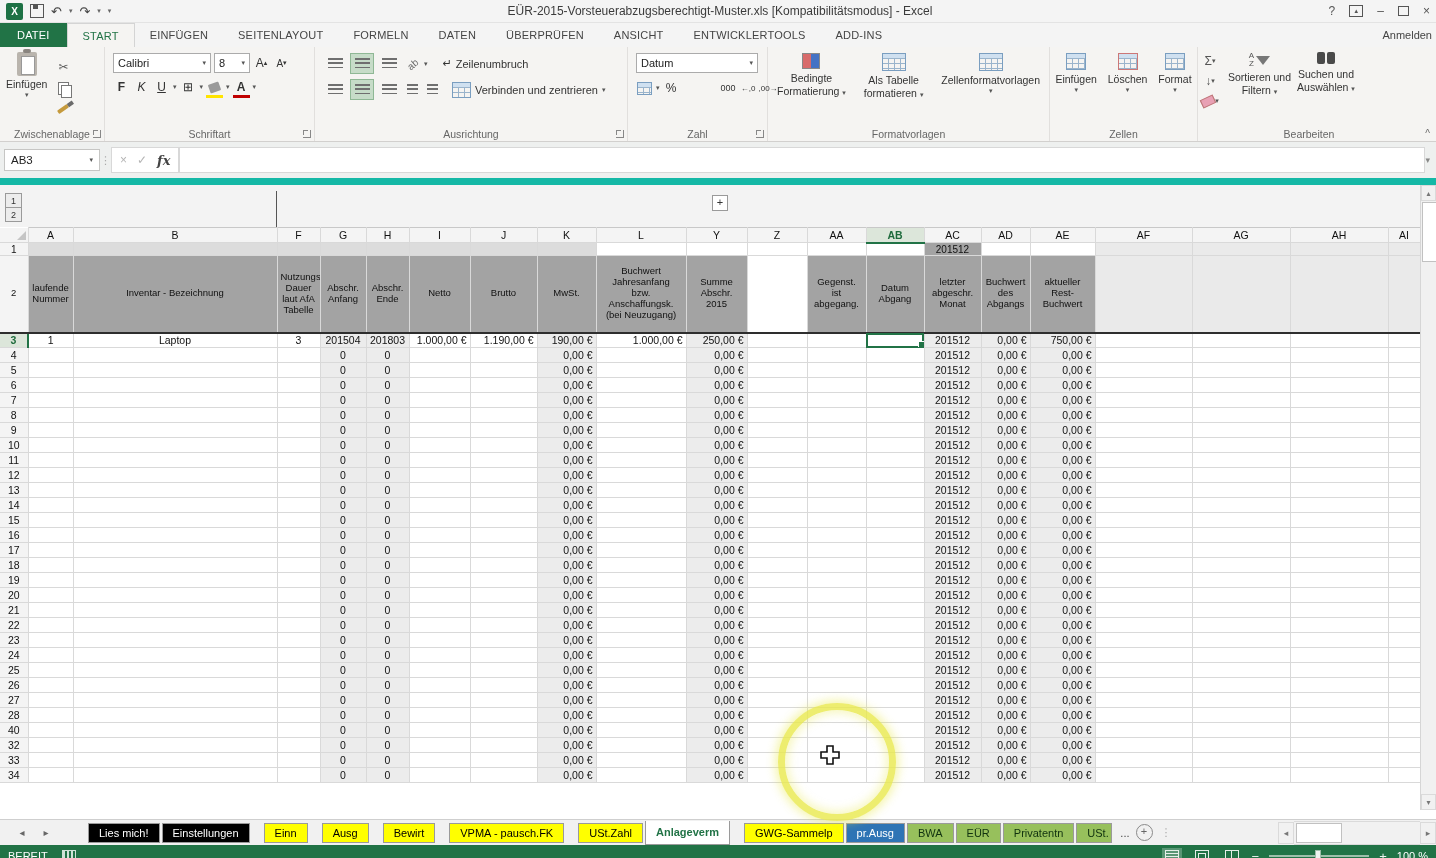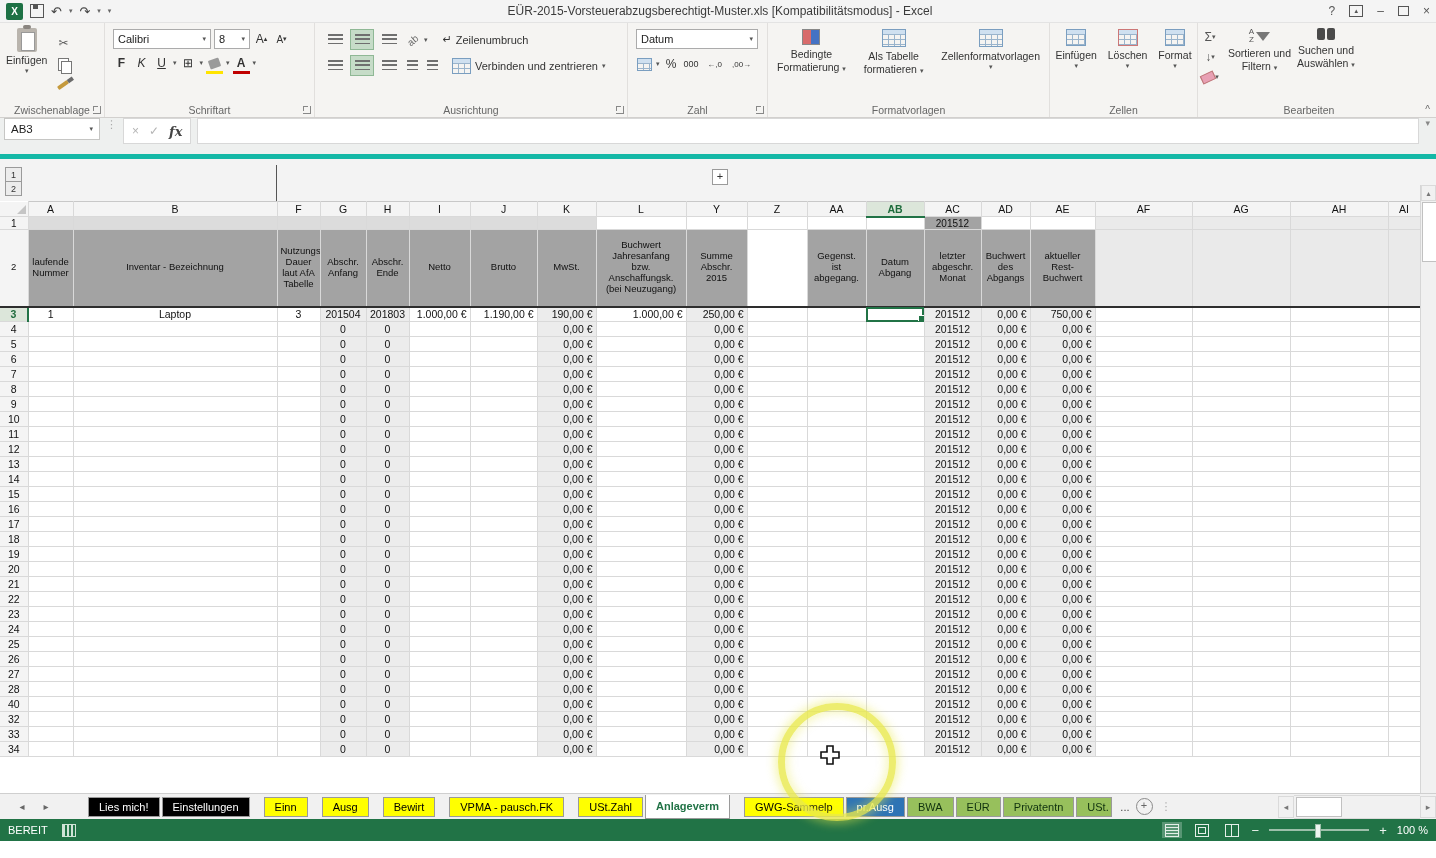--- a/index.html
+++ b/index.html
@@ -63,21 +63,21 @@
      repeating-linear-gradient(to bottom,transparent 0 4px,#9ab4cc 4px 5px);}
   .cfic{width:16px;height:14px;background:
      linear-gradient(90deg,#d86b6b 0 8px,#4472c4 8px 16px);border:1px solid #888;}
   .eraser{width:12px;height:7px;background:#e8a0b4;transform:rotate(-25deg);border:1px solid #b77;}
   .funnel{width:0;height:0;border-left:7px solid transparent;border-right:7px solid transparent;border-top:9px solid #777;}
   .binoc{width:18px;height:12px;position:relative;}
   .binoc::before,.binoc::after{content:"";position:absolute;top:0;width:8px;height:12px;background:#4a4a4a;border-radius:2px;}
   .binoc::before{left:0}.binoc::after{right:0}
   .collapse-rib{position:absolute;right:6px;bottom:2px;font-size:10px;color:#666;}
   
-  .fbar{height:36px;background:#eef0ef;border-bottom:5px solid #14b8a6;display:flex;padding:0 4px;gap:6px;}
+  .fbar{height:36px;background:#eef0ef;border-bottom:7px solid #14b8a6;display:flex;align-items:center;padding:0 4px;}
   .namebox{width:96px;height:22px;background:#fff;border:1px solid #c6c6c4;display:flex;align-items:center;font-size:11.5px;padding:0 6px;box-sizing:border-box;}
   .namebox .dda{margin-left:auto;}
   .vdots{color:#aaa;font-size:11px;}
   .fbtns{display:flex;align-items:center;gap:10px;background:#fff;border:1px solid #d8d8d8;height:24px;padding:0 8px;}
   .fbtns .g{color:#b5b5b5;font-size:12px;}
   .fx{font-style:italic;font-family:"DejaVu Serif",serif;font-size:13px;color:#444;font-weight:bold;}
   .finput{flex:1;height:24px;background:#fff;border:1px solid #d8d8d8;}
   .fexpand{color:#888;font-size:9px;padding-right:2px;}
   
   .ostrip{height:42px;background:#f3f3f3;position:relative;}
@@ -168,20 +168,33 @@
     <div class="title-text">EÜR-2015-Vorsteuerabzugsberechtigt-Muster.xls  [Kompatibilitätsmodus] - Excel</div>
     <div class="winctl">
       <span class="glyph">?</span>
       <span class="ribdisp">▴</span>
       <span class="glyph">–</span>
       <span class="restoreic"></span>
       <span class="glyph">×</span>
     </div>
   </div>
 
+  <div class="tabrow">
+    <div class="rtab file">DATEI</div>
+    <div class="rtab active">START</div>
+    <div class="rtab">EINFÜGEN</div>
+    <div class="rtab">SEITENLAYOUT</div>
+    <div class="rtab">FORMELN</div>
+    <div class="rtab">DATEN</div>
+    <div class="rtab">ÜBERPRÜFEN</div>
+    <div class="rtab">ANSICHT</div>
+    <div class="rtab">ENTWICKLERTOOLS</div>
+    <div class="rtab">ADD-INS</div>
+    <div class="signin">Anmelden</div>
+  </div>
 
   <div class="ribbon">
 
     <div class="rgroup" style="width:105px">
       <div style="display:flex;padding:5px 2px 0 6px;gap:4px;">
         <div class="bigbtn">
           <div class="clip"></div>
           <span>Einfügen</span>
             <span class="dda">▾</span>
         </div>
@@ -295,21 +308,21 @@
         <div class="selbox" style="width:122px">
             <span>Datum</span>
             <span class="dda">▾</span>
           </div>
         <div class="rowflex" style="margin-top:6px;">
           <div class="fbtn">
               <span class="mtable" style="width:13px;height:11px;"></span>
             </div>
           <span class="dda">▾</span>
           <div class="fbtn">%</div>
-          <div class="fbtn" style="font-size:9px;">000</div>
+          <div class="fbtn" style="font-size:9px;margin-left:37px;">000</div>
           <div class="fbtn" style="font-size:8px;width:24px;">←,0</div>
           <div class="fbtn" style="font-size:8px;width:24px;">,00→</div>
         </div>
       </div>
       <div class="glabel">Zahl</div>
       <div class="launcher"></div>
     </div>
 
     <div class="rgroup" style="width:282px">
       <div style="display:flex;justify-content:space-around;padding-top:6px;">

